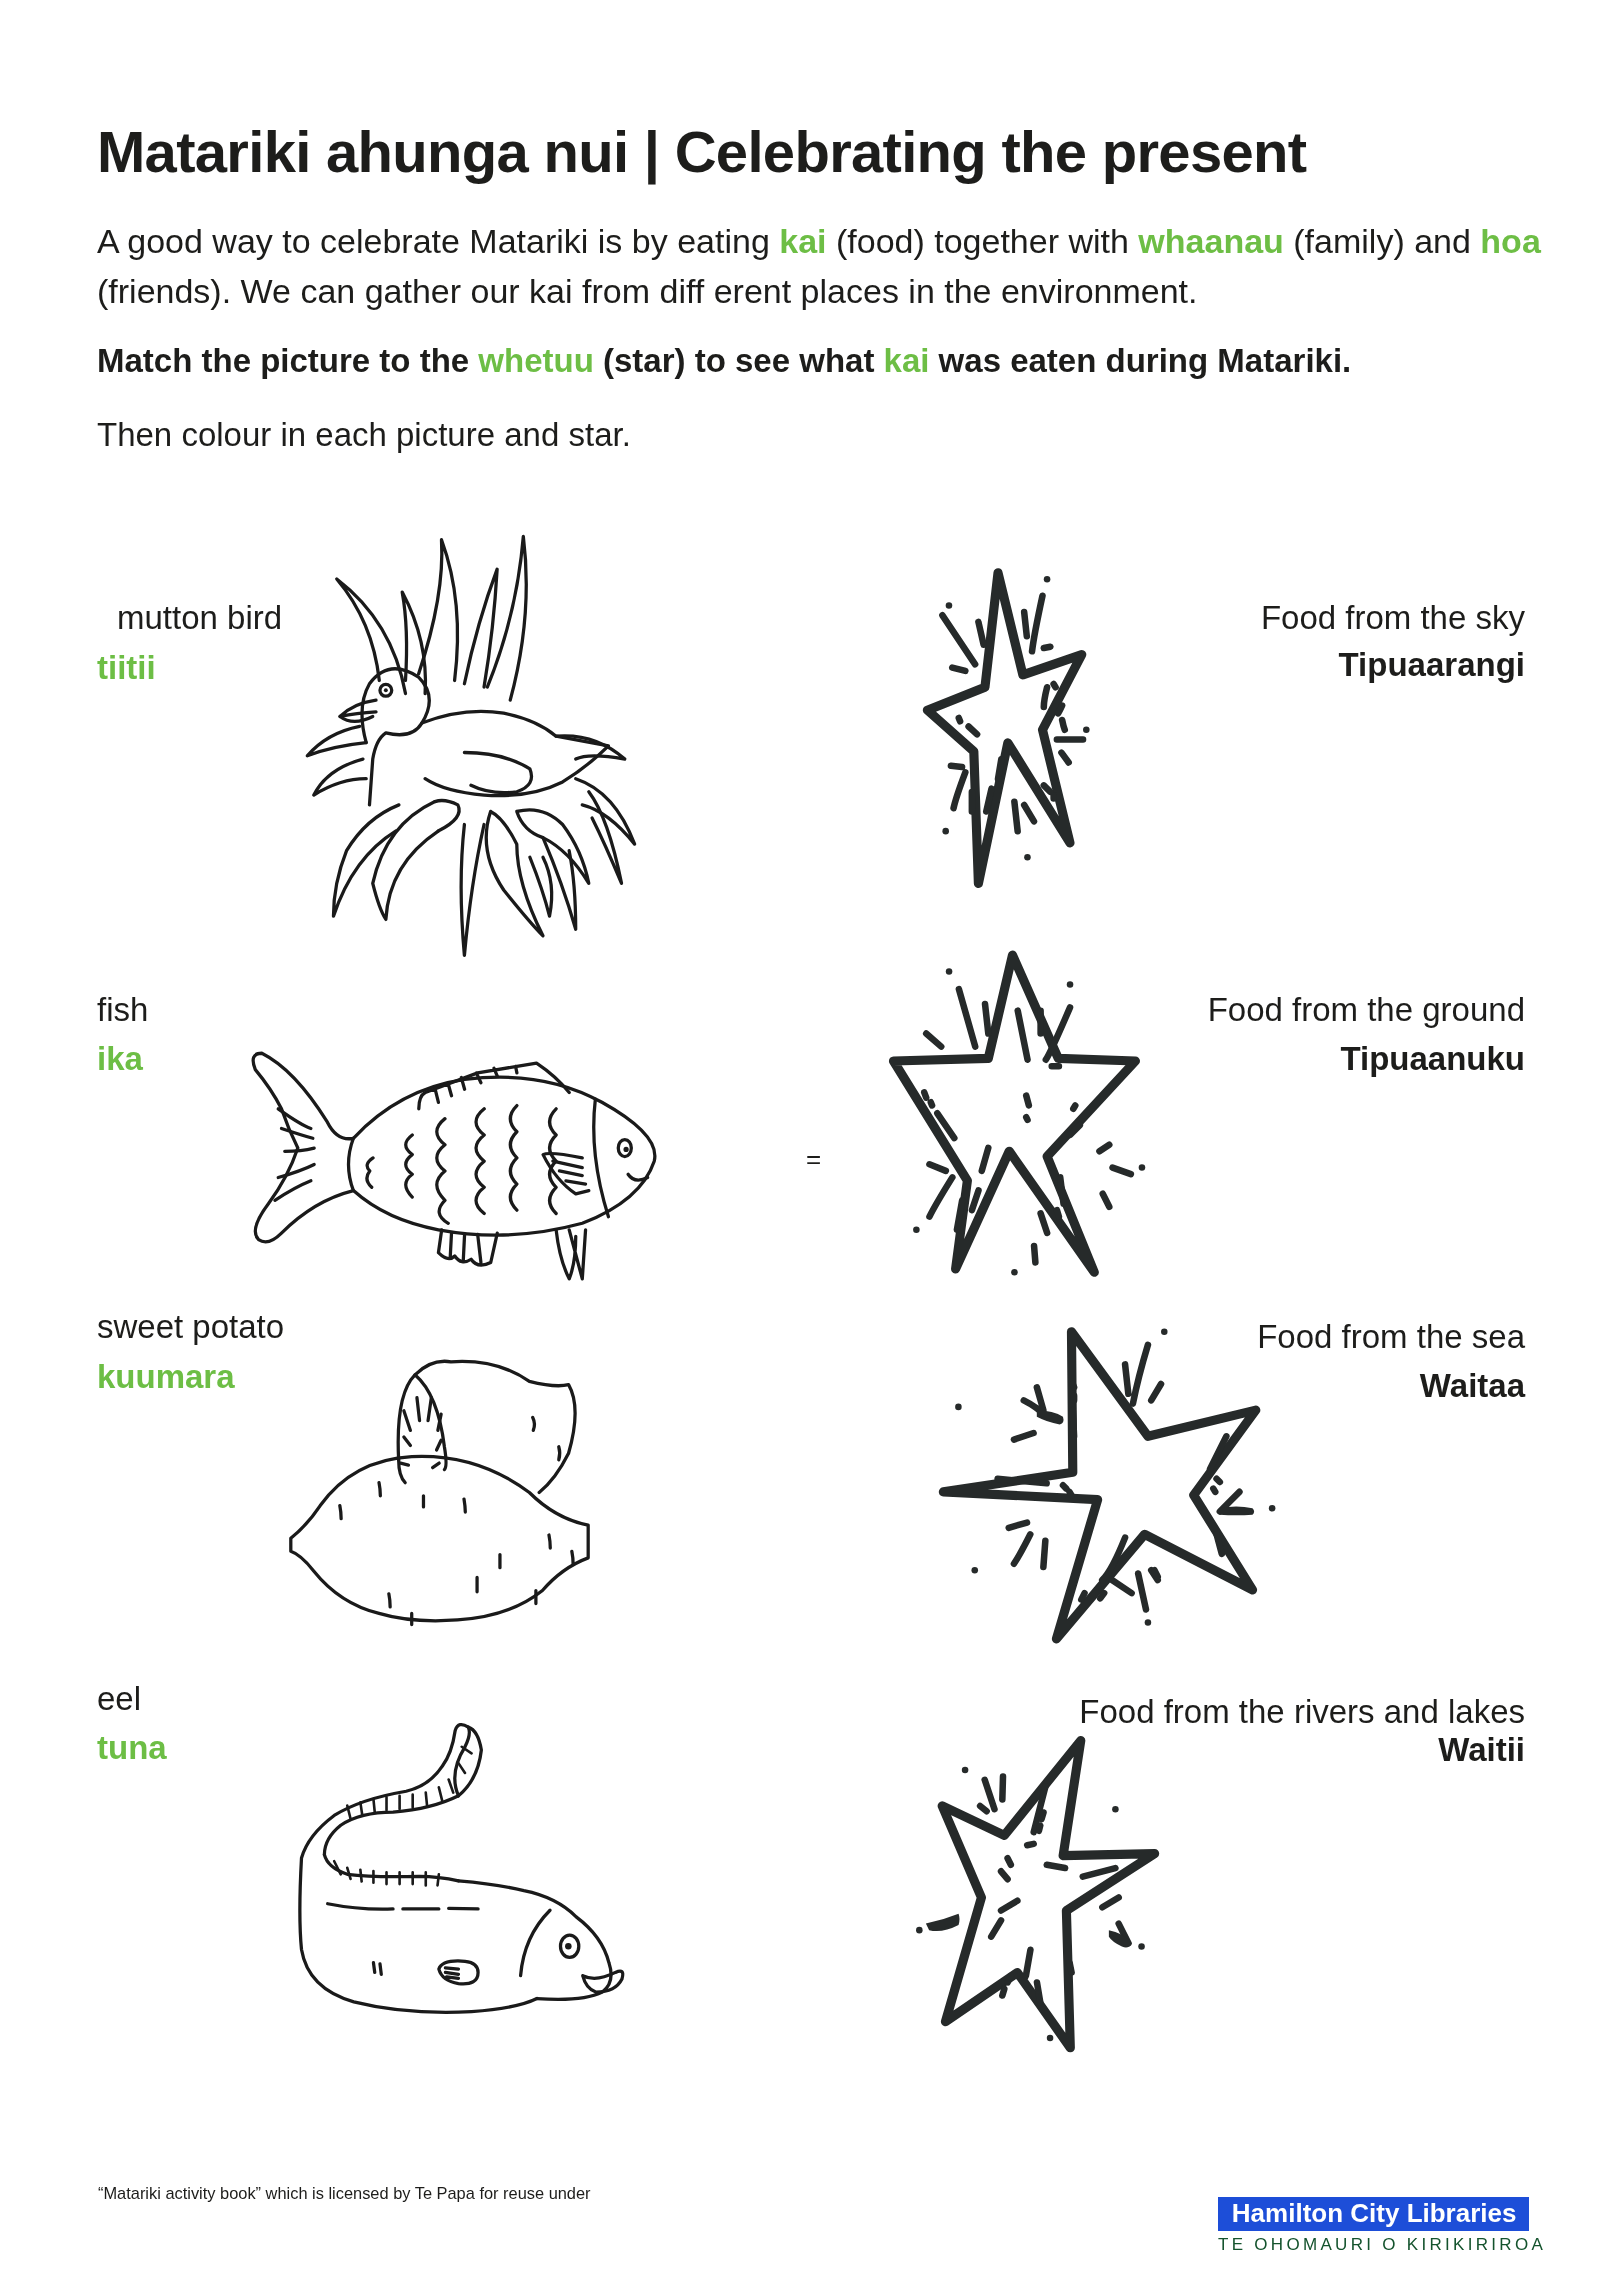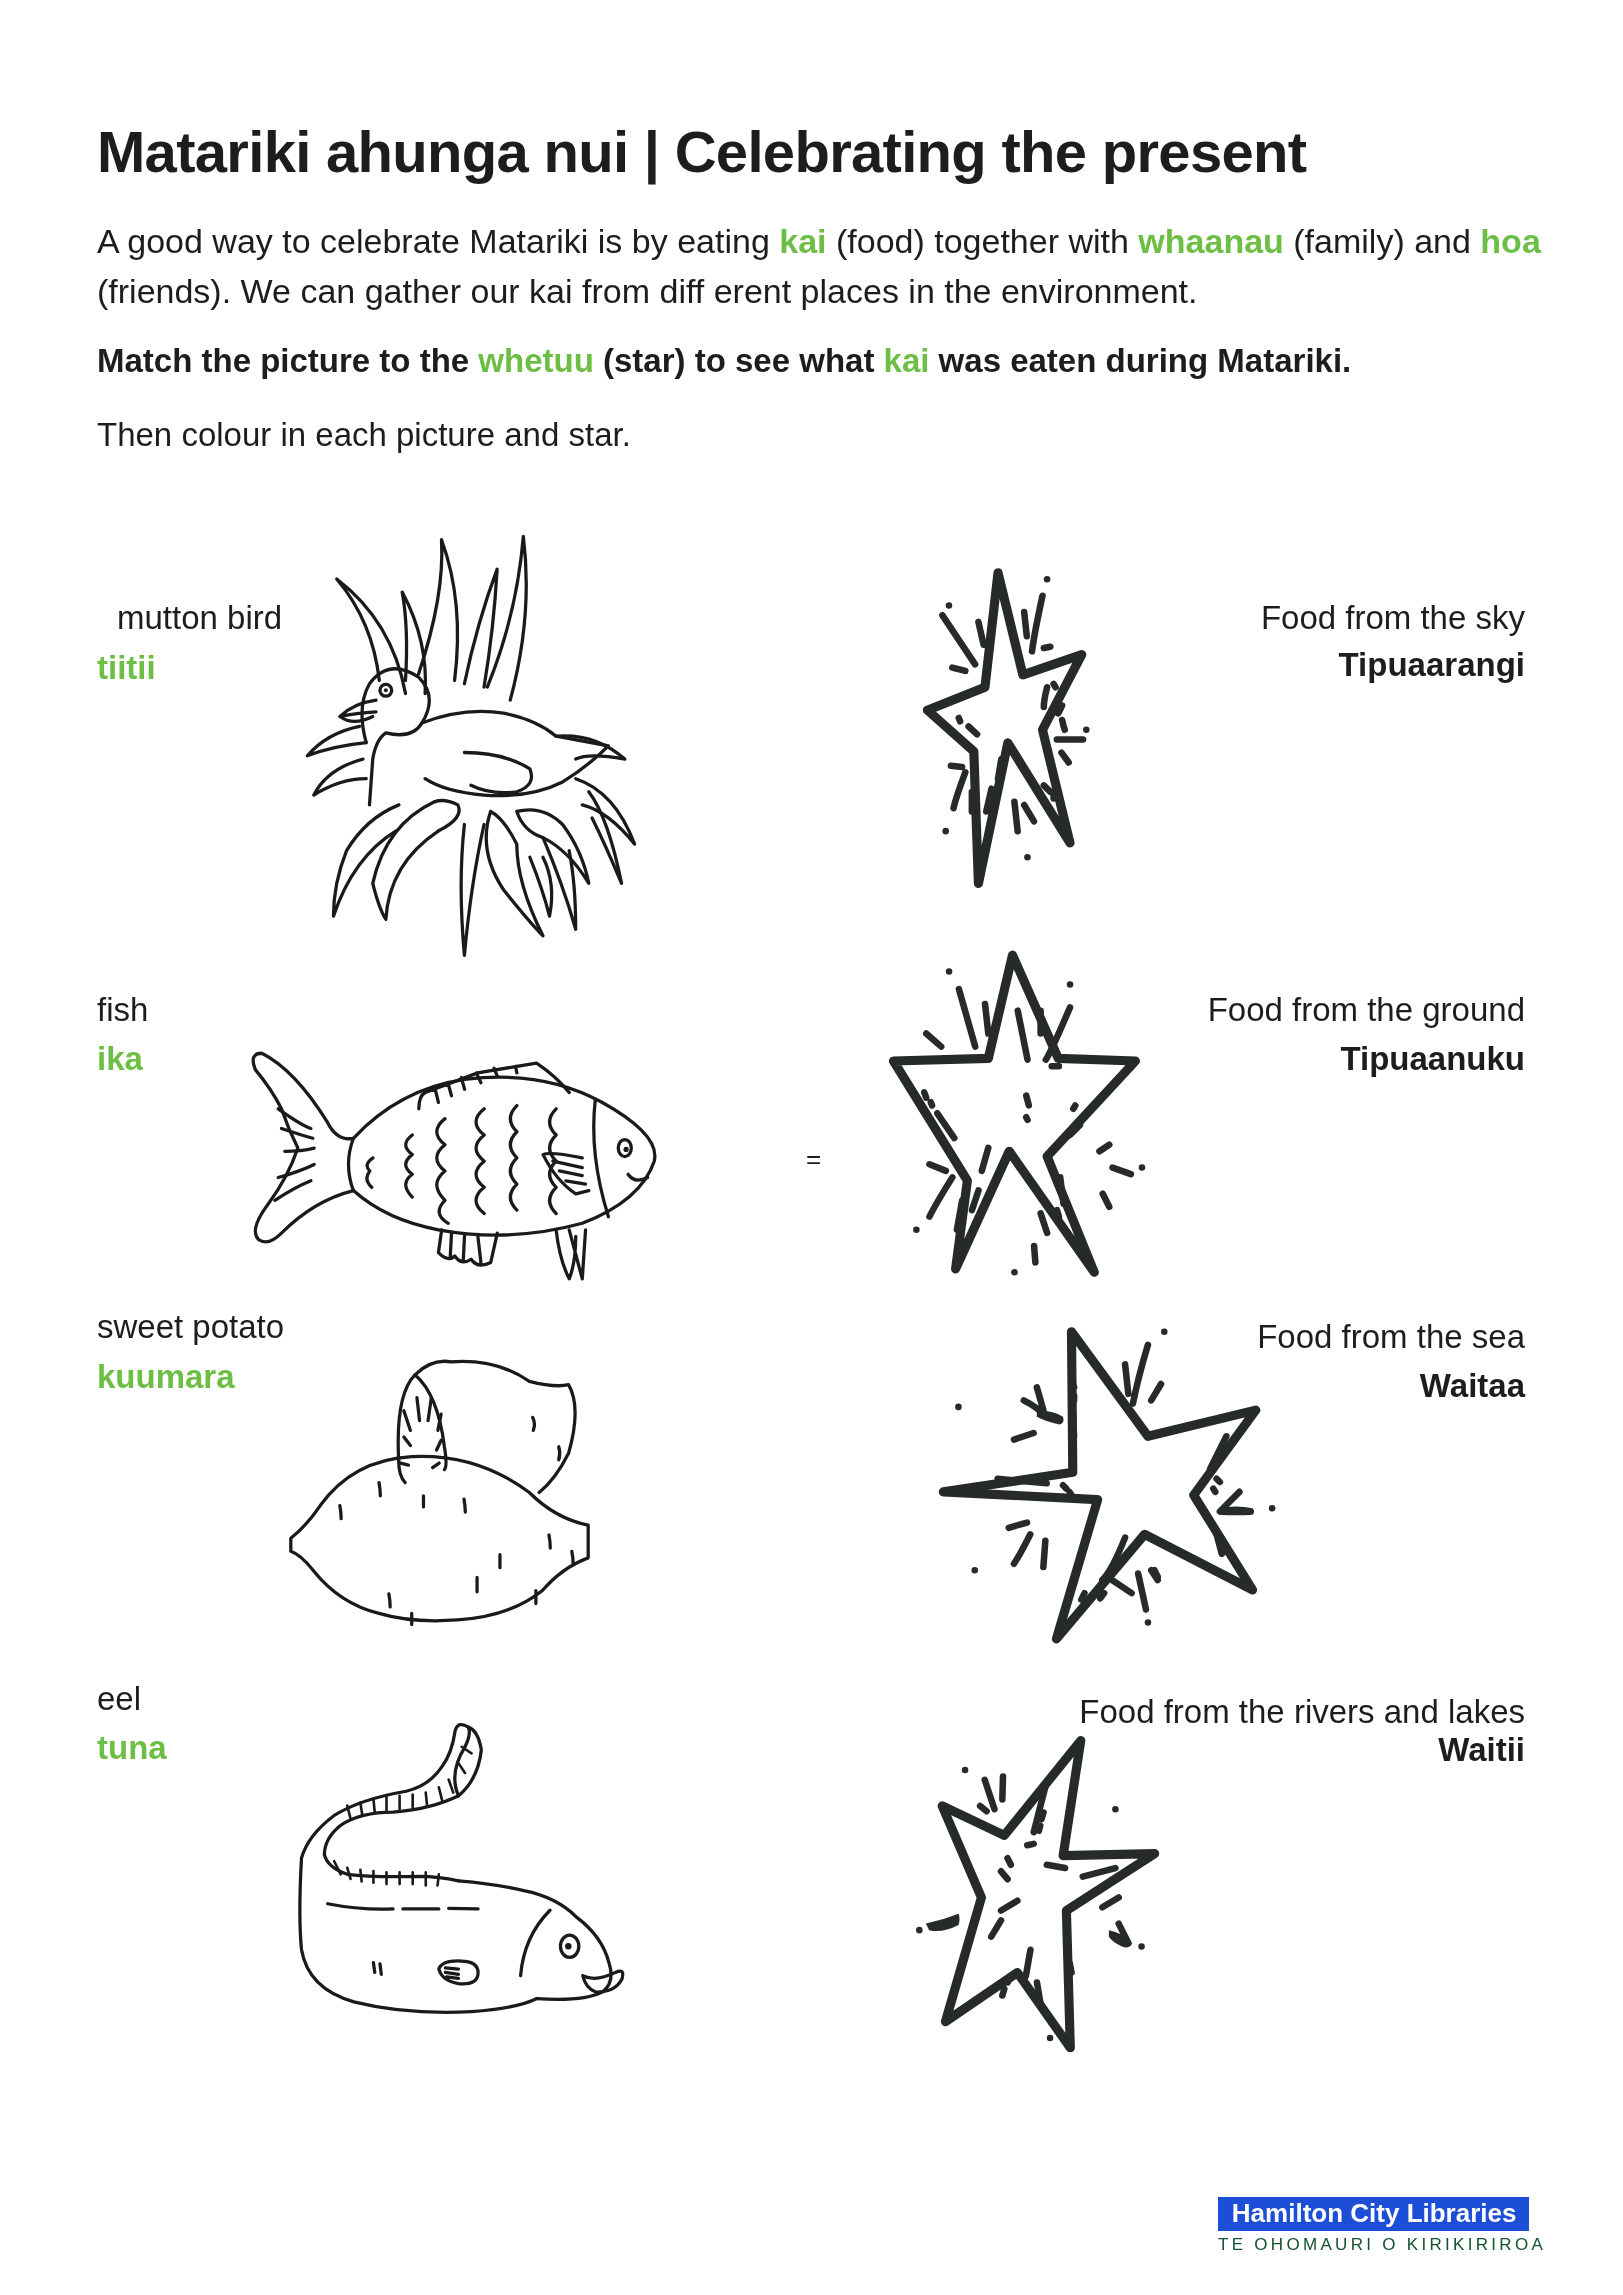--- a/index.html
+++ b/index.html
@@ -212,19 +212,20 @@
   <circle class="sdot" cx="25" cy="300" r="5"></circle>
   <circle class="sdot" cx="365" cy="325" r="5"></circle>
   <circle class="sdot" cx="225" cy="465" r="5"></circle>
   <path class="sdeco" d="M215 120 L212 130 M210 140 L208 148 M165 370 L160 380 M155 390 L152 400 M255 350 L258 365"></path>
 </svg>
 
 <div class="abs star-desc right-col" style="top:1683px;margin-top:12px;">Food from the rivers and lakes</div>
 <div class="abs star-name right-col" style="top:1733px;">Waitii</div>
 
 <div class="abs footer">
+  <div>“Matariki activity book” which is licensed by Te Papa for reuse under</div>
 </div>
 
 <div class="abs logo">
   <div class="logo-box">Hamilton City Libraries</div>
   <div class="logo-sub">TE OHOMAURI O KIRIKIRIROA</div>
 </div>
 
 
 </body></html>

